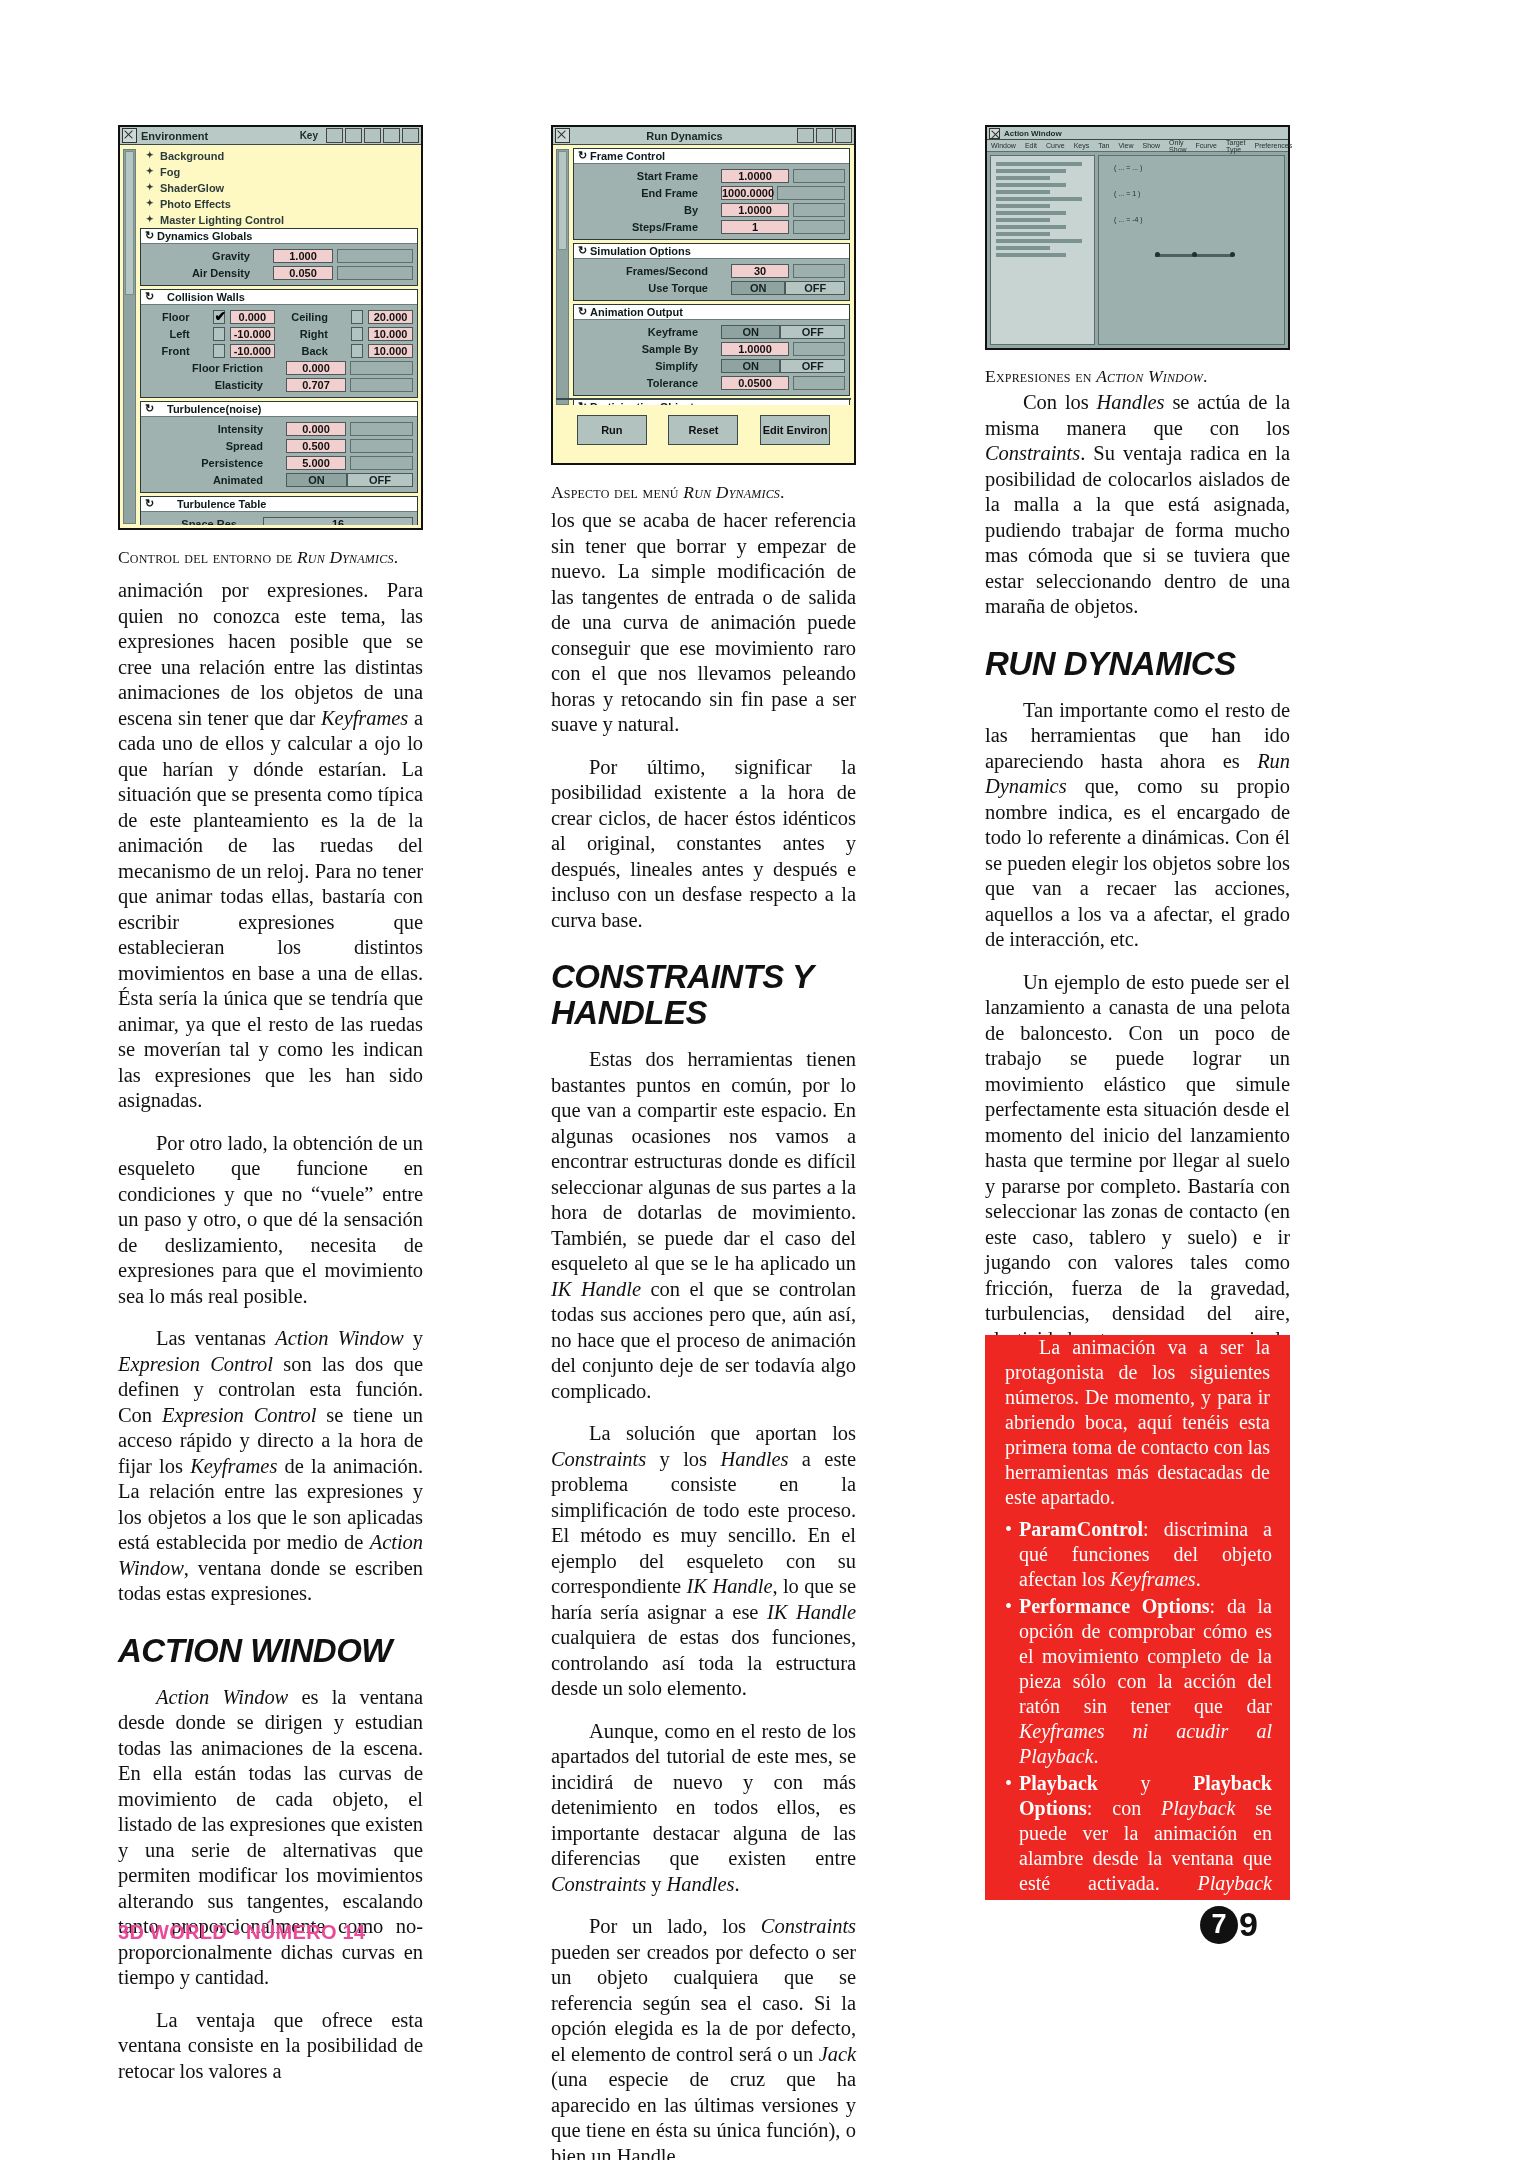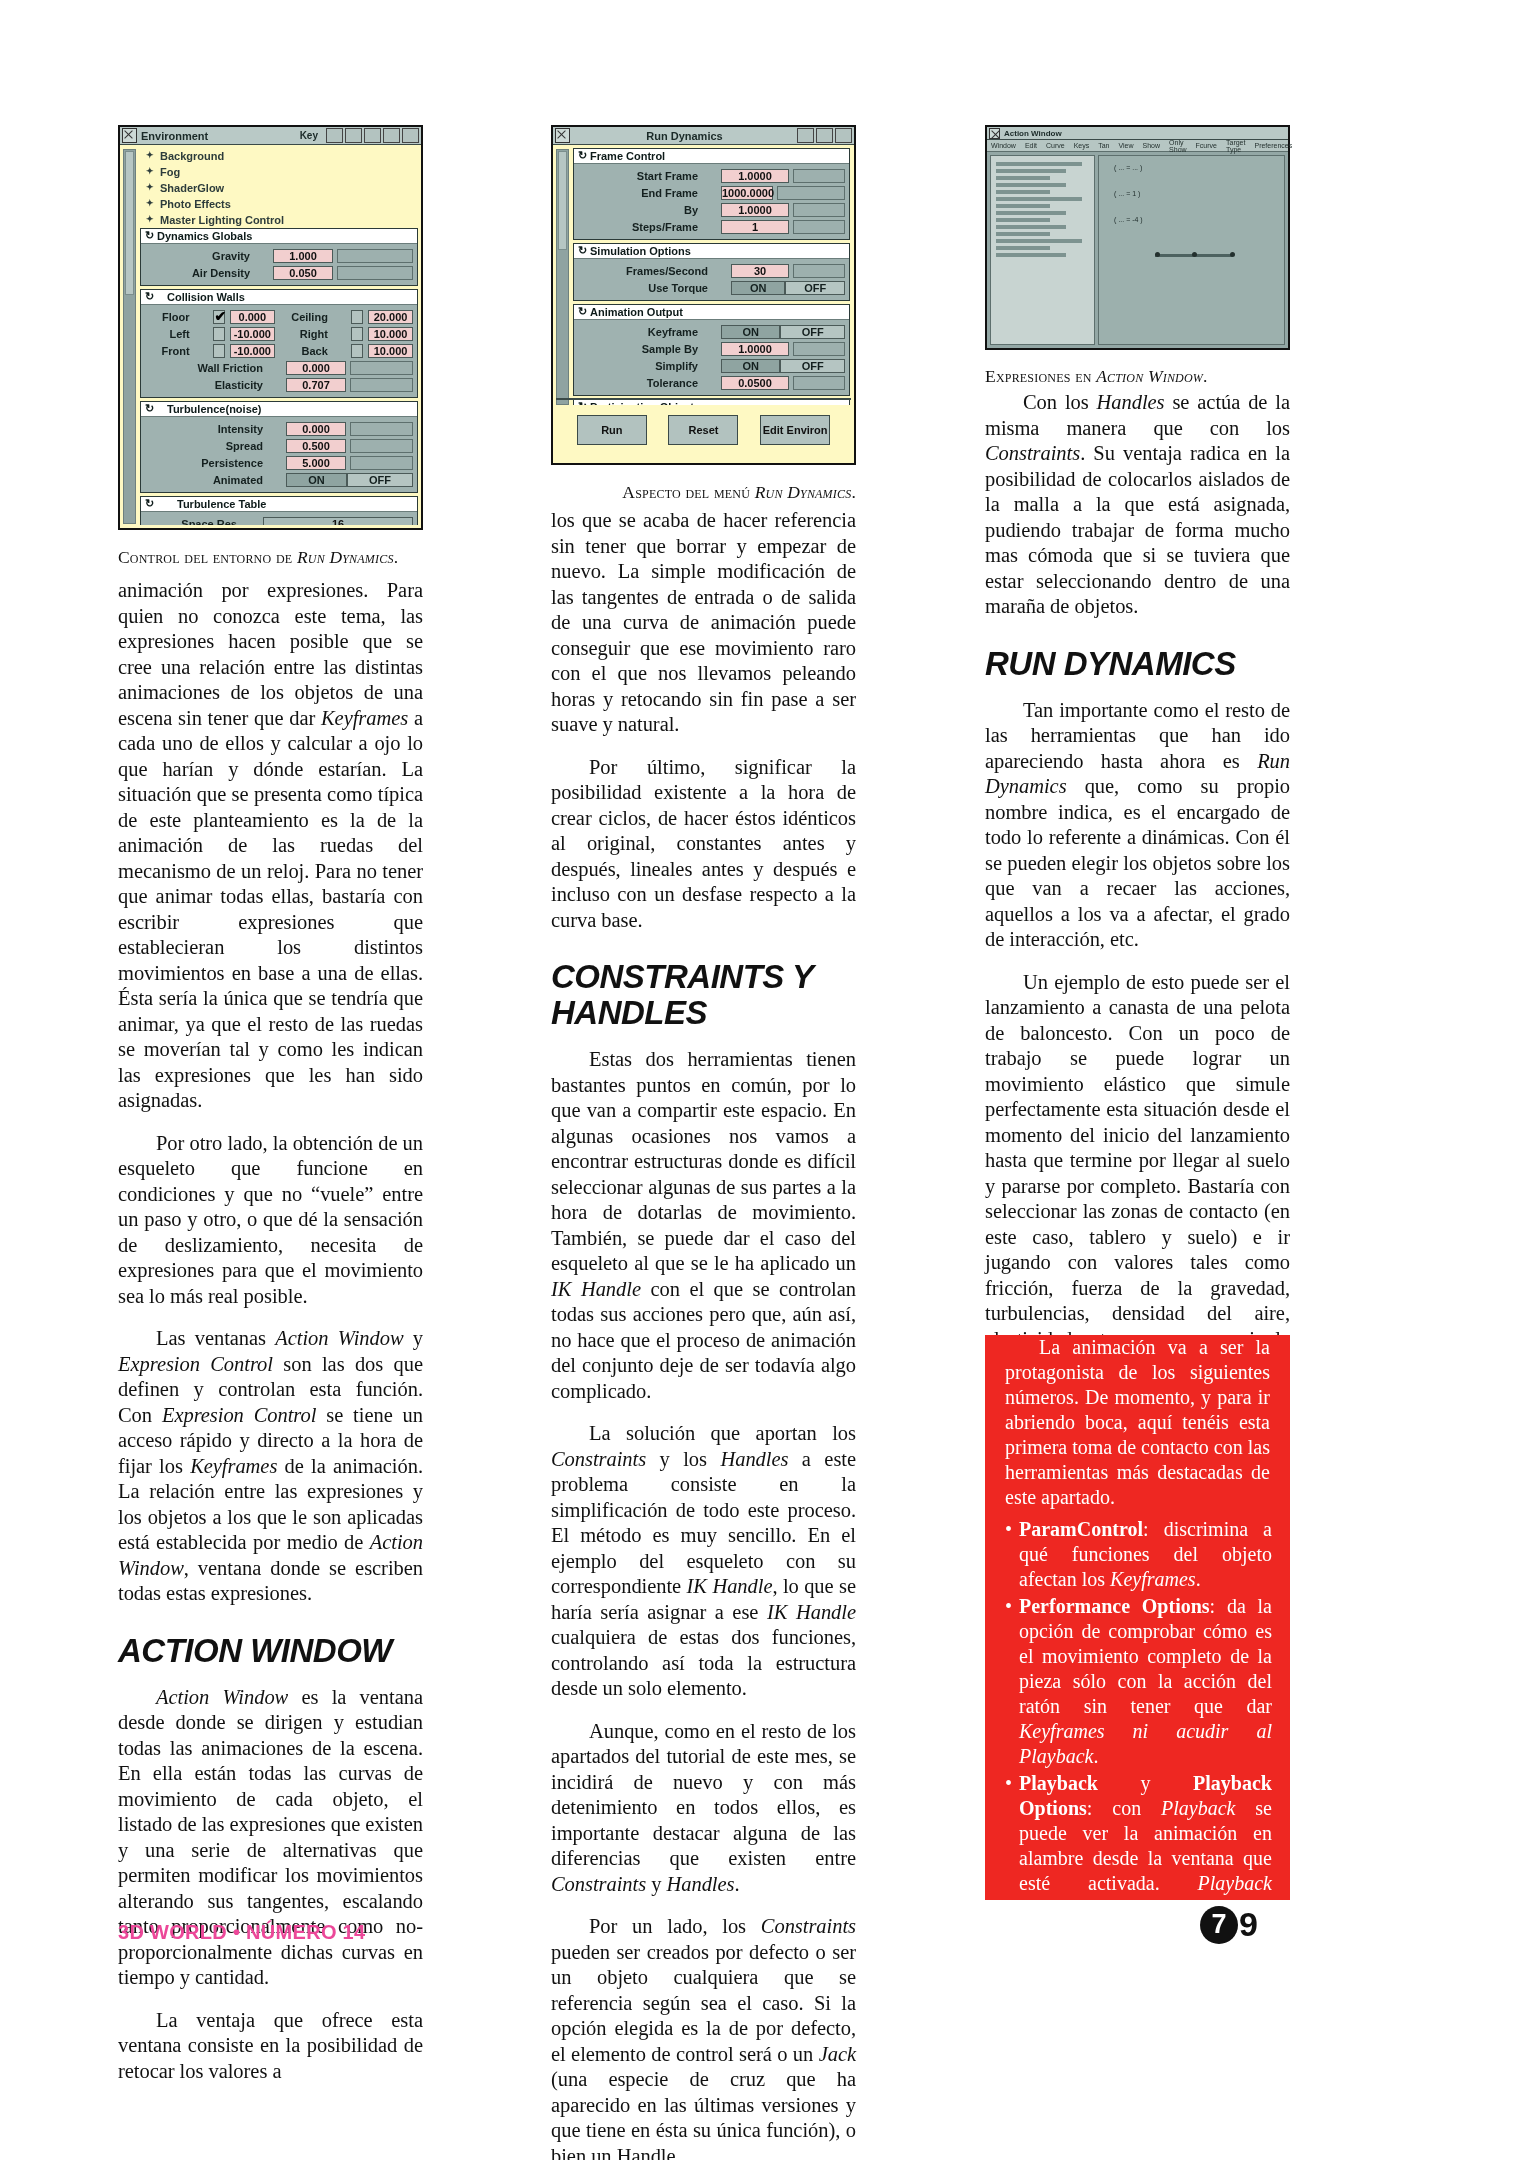--- a/index.html
+++ b/index.html
@@ -236,21 +236,21 @@
             </div>
             <div class="row">
               <span class="lbl" style="width:52px">Front</span>
               <span class="chk"></span>
               <span class="fld" style="width:52px">-10.000</span>
               <span class="lbl" style="width:62px">Back</span>
               <span class="chk"></span>
               <span class="fld" style="width:52px">10.000</span>
             </div>
             <div class="row">
-              <span class="lbl" style="width:118px">Wall Friction</span>
+              <span class="lbl" style="width:118px">Floor Friction</span>
               <span class="fld" style="width:60px">0.000</span>
               <span class="slider" style="margin-left:4px"></span>
             </div>
             <div class="row">
               <span class="lbl" style="width:118px">Elasticity</span>
               <span class="fld" style="width:60px">0.707</span>
               <span class="slider" style="margin-left:4px"></span>
             </div>
           </div>
         </div>
@@ -409,21 +409,21 @@
 
       </div>
 
       <div class="bigbtns" style="position:absolute;left:3px;right:3px;bottom:3px;height:48px;border-top:2px solid #3a4a48;">
         <span class="btn">Run</span>
         <span class="btn">Reset</span>
         <span class="btn">Edit Environ</span>
       </div>
     </div>
 
-    <div class="caption" style="position:absolute;left:0;top:473px;width:305px;text-align:right;">
+    <div class="caption" style="position:absolute;left:0;top:473px;width:305px;">
       <span class="sc">Aspecto del menú </span><span class="it">Run Dynamics</span><span>.</span>
     </div>
 
     <div style="position:absolute;left:0;top:508px;width:305px;">
       <p class="body noind">los que se acaba de hacer referencia sin tener que borrar y empezar de nuevo. La simple modificación de las tangentes de entrada o de salida de una curva de animación puede conseguir que ese movimiento raro con el que nos llevamos peleando horas y retocando sin fin pase a ser suave y natural.</p>
       <p class="body">Por último, significar la posibilidad existente a la hora de crear ciclos, de hacer éstos idénticos al original, constantes antes y después, lineales antes y después e incluso con un desfase respecto a la curva base.</p>
       <h2 class="section">CONSTRAINTS Y HANDLES</h2>
       <p class="body">Estas dos herramientas tienen bastantes puntos en común, por lo que van a compartir este espacio. En algunas ocasiones nos vamos a encontrar estructuras donde es difícil seleccionar algunas de sus partes a la hora de dotarlas de movimiento. También, se puede dar el caso del esqueleto al que se le ha aplicado un <em class="i">IK Handle</em> con el que se controlan todas sus acciones pero que, aún así, no hace que el proceso de animación del conjunto deje de ser todavía algo complicado.</p>
       <p class="body">La solución que aportan los <em class="i">Constraints</em> y los <em class="i">Handles</em> a este problema consiste en la simplificación de todo este proceso. El método es muy sencillo. En el ejemplo del esqueleto con su correspondiente <em class="i">IK Handle</em>, lo que se haría sería asignar a ese <em class="i">IK Handle</em> cualquiera de estas dos funciones, controlando así toda la estructura desde un solo elemento.</p>
       <p class="body">Aunque, como en el resto de los apartados del tutorial de este mes, se incidirá de nuevo y con más detenimiento en todos ellos, es importante destacar alguna de las diferencias que existen entre <em class="i">Constraints</em> y <em class="i">Handles</em>.</p>

